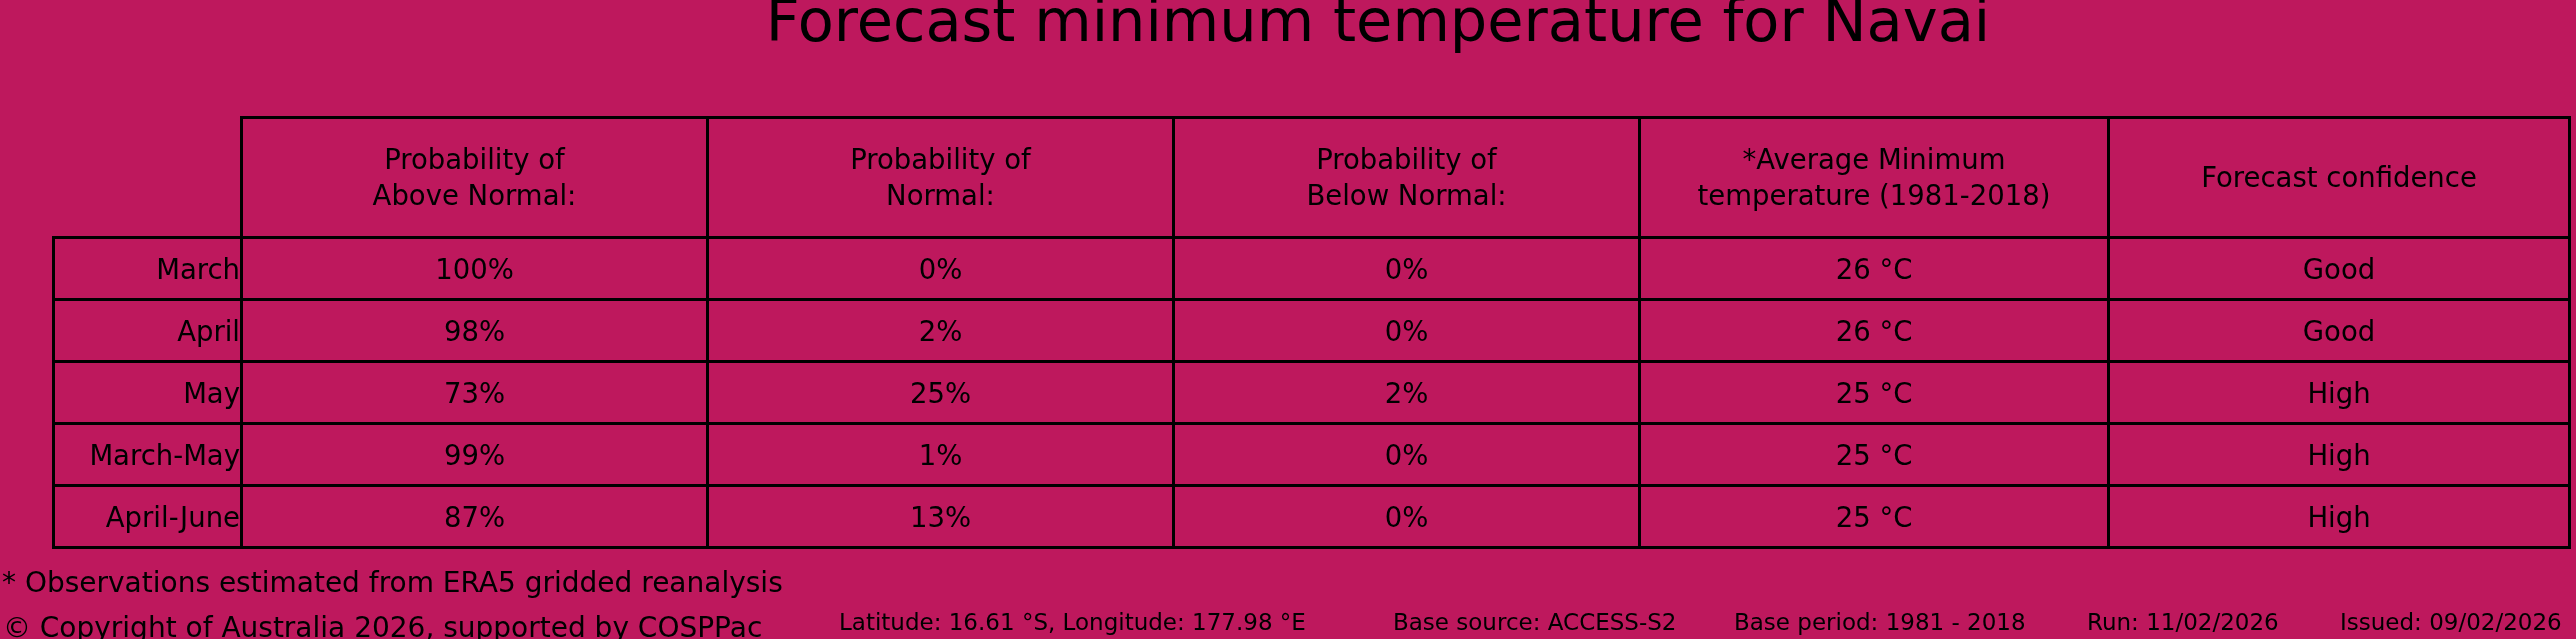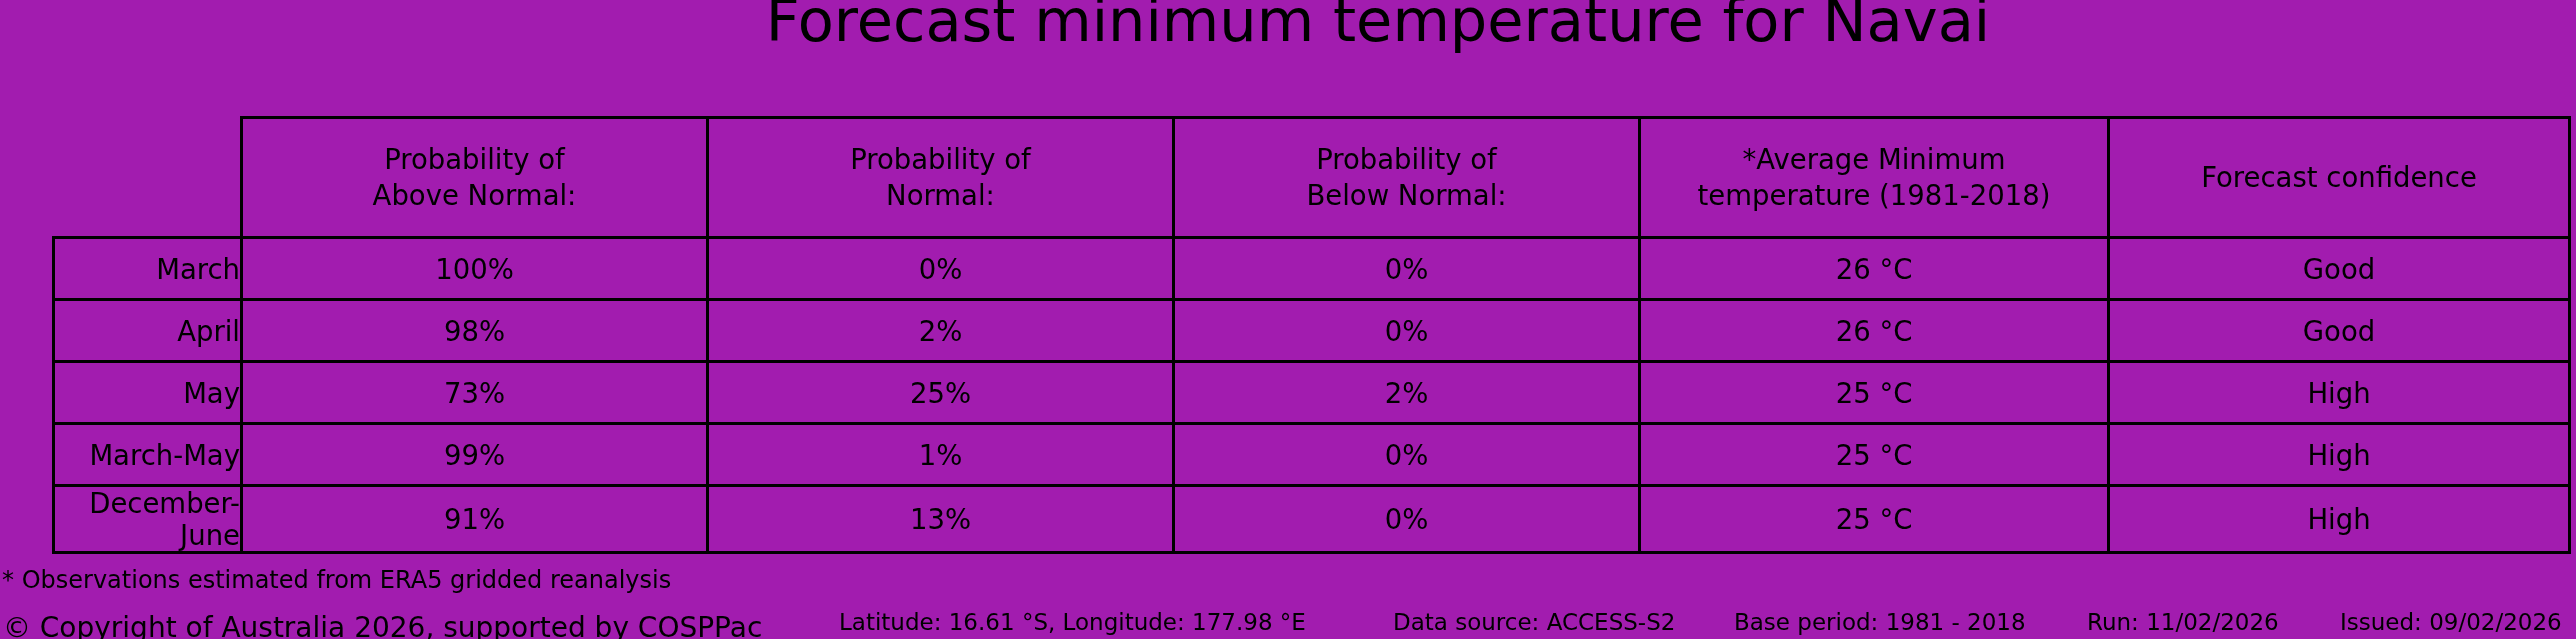--- a/index.html
+++ b/index.html
@@ -1,20 +1,20 @@
 <!DOCTYPE html>
 <html><head>
 <meta charset="utf-8">
 <style>
   html, body { margin: 0; padding: 0; }
   .canvas {
     position: relative;
     width: 2576px;
     height: 640px;
-    background: #a21caf;
+    background: #be185d;
     color: #000000;
     font-family: "DejaVu Sans", "Liberation Sans", sans-serif;
     overflow: hidden;
   }
   .title {
     position: absolute;
     top: -8.8px;
     left: 90px;
     width: 2576px;
     text-align: center;
@@ -49,21 +49,21 @@
     line-height: 1.3;
   }
   table.forecast td.rowlabel {
     text-align: right;
     padding-left: 13.7px;
   }
   .footnote {
     position: absolute;
     left: 2px;
     top: 567px;
-    font-size: 24px;
+    font-size: 28px;
     line-height: 1.15;
   }
   .footer-item {
     position: absolute;
     top: 611px;
     font-size: 23px;
     line-height: 1.0;
     white-space: nowrap;
   }
   .footer-copyright {
@@ -131,33 +131,33 @@
       <tr class="data-row">
         <td class="rowlabel">March-May</td>
         <td>99%</td>
         <td>1%</td>
         <td>0%</td>
         <td>25 °C</td>
         <td>High</td>
       </tr>
 
       <tr class="data-row">
-        <td class="rowlabel">December-June</td>
-        <td>91%</td>
+        <td class="rowlabel">April-June</td>
+        <td>87%</td>
         <td>13%</td>
         <td>0%</td>
         <td>25 °C</td>
         <td>High</td>
       </tr>
     </tbody>
   </table>
 
   <div class="footnote">* Observations estimated from ERA5 gridded reanalysis</div>
 
   <div class="footer-item footer-copyright" style="left:2.9px">© Copyright of Australia 2026, supported by COSPPac</div>
   <div class="footer-item" style="left:839px">Latitude: 16.61 °S, Longitude: 177.98 °E</div>
-  <div class="footer-item" style="left:1393px">Data source: ACCESS-S2</div>
+  <div class="footer-item" style="left:1393px">Base source: ACCESS-S2</div>
   <div class="footer-item" style="left:1734px">Base period: 1981 - 2018</div>
   <div class="footer-item" style="left:2087px">Run: 11/02/2026</div>
   <div class="footer-item" style="left:2340px">Issued: 09/02/2026</div>
 
 </div>
 
 
 </body></html>

